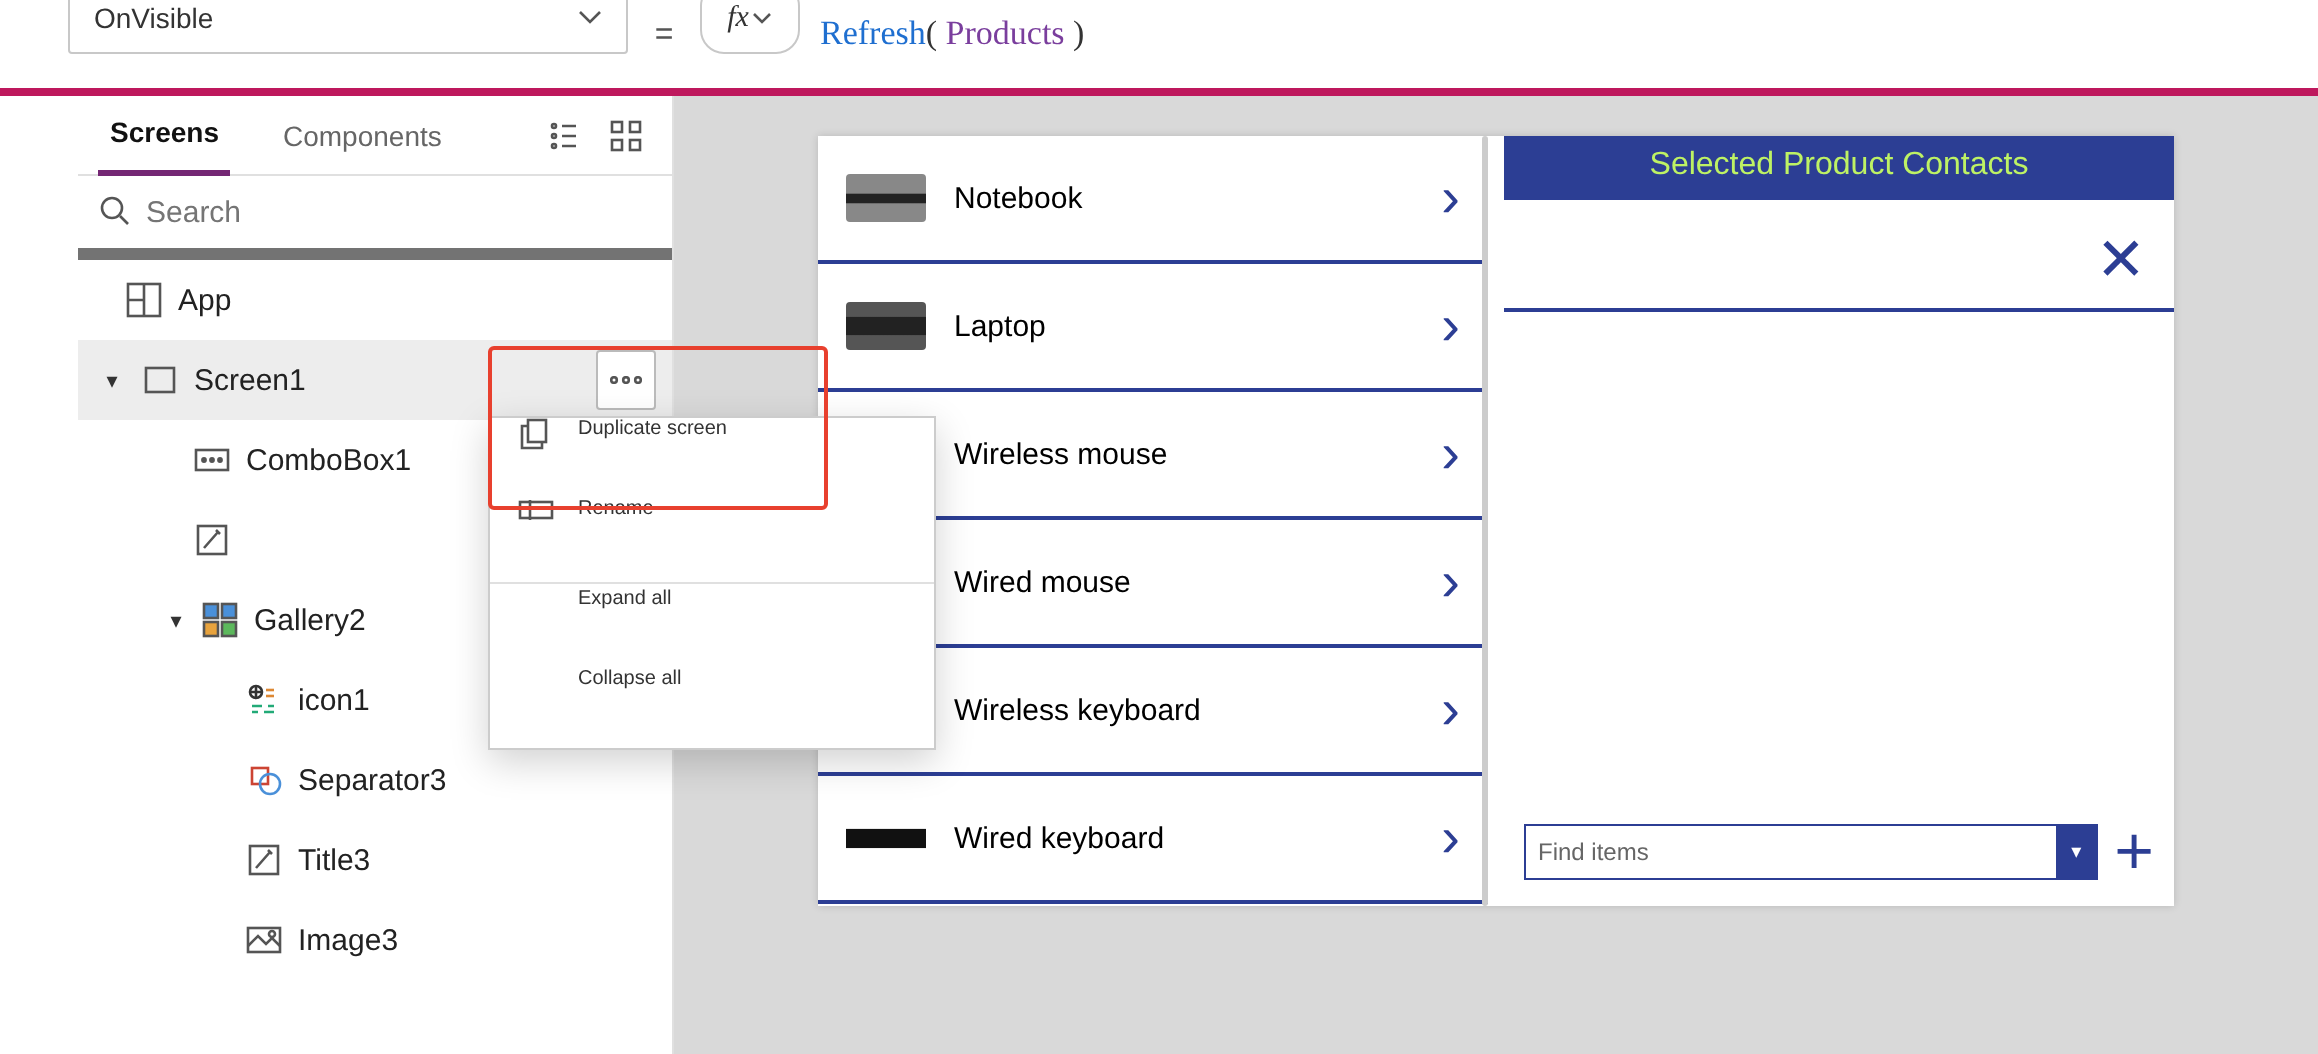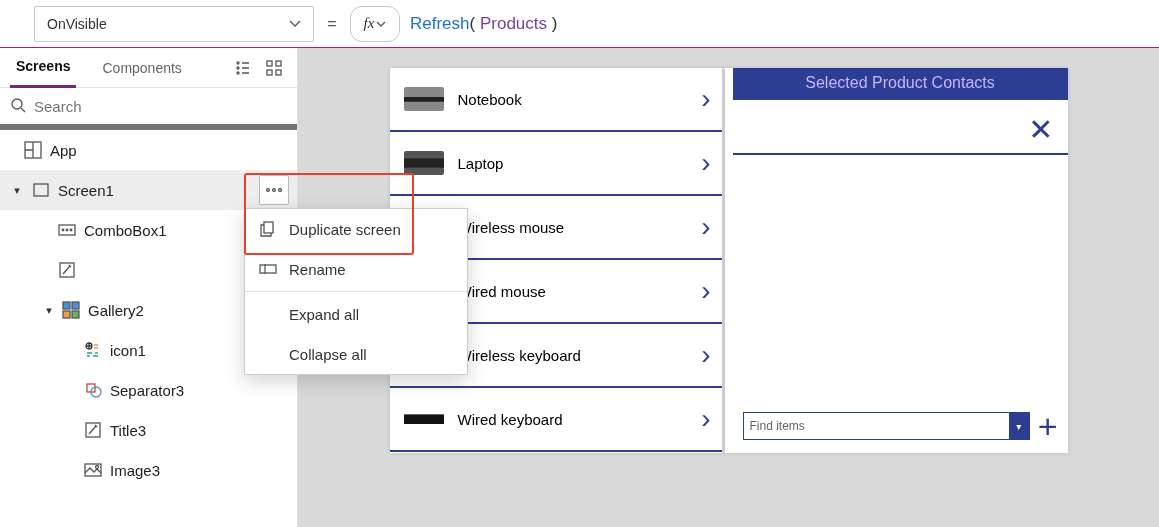--- a/index.html
+++ b/index.html
@@ -1,30 +1,30 @@
 <!DOCTYPE html>
 <html><head>
   <meta charset="utf-8">
   <style>
     * { margin: 0; padding: 0; box-sizing: border-box; }
     body { font-family: "Segoe UI", -apple-system, sans-serif; font-size: 14px; color: #333; background: #fff; width: 1159px; height: 527px; overflow: hidden; position: relative; }
 
     
-    .formula-bar { display: flex; align-items: center; height: 48px; border-bottom: 1px solid #be185d; padding: 6px 0; }
+    .formula-bar { display: flex; align-items: flex-end; height: 48px; border-bottom: 4px solid #be185d; padding: 17px 0; }
     .property-select { width: 280px; height: 36px; display: flex; align-items: center; justify-content: space-between; padding: 0 12px; margin-left: 34px; border: 1px solid #c8c8c8; border-radius: 2px; background: #fff; }
     .equals-cell { width: 36px; text-align: center; font-size: 16px; color: #555; }
     .fx-cell { width: 50px; display: flex; align-items: center; justify-content: center; gap: 2px; border: 1px solid #c8c8c8; border-radius: 12px; height: 36px; margin-right: 8px; }
     .fx-cell .fx-label { font-style: italic; font-family: "Times New Roman", serif; font-size: 15px; }
-    .formula-text { font-family: Liberation Sans, sans-serif; font-size: 17px; padding-left: 2px; }
+    .formula-text { font-family: Liberation Serif, serif; font-size: 17px; padding-left: 2px; }
     .formula-text .tok-fn { color: #1f6fd0; }
     .formula-text .tok-plain { color: #333; }
     .formula-text .tok-ds { color: #7a3e9d; }
 
     
-    .workspace { display: flex; height: calc(527px - 48px); }
+    .workspace { display: flex; height: calc(527px - 48px); margin-left: 39px; }
     .tree-pane { width: 298px; border-right: 1px solid #e0e0e0; position: relative; display: flex; flex-direction: column; }
     .tabs-row { display: flex; align-items: center; height: 40px; padding: 0 10px; border-bottom: 1px solid #e0e0e0; }
     .tab { padding: 0 6px; margin-right: 20px; height: 40px; display: flex; align-items: center; cursor: pointer; color: #666; }
     .tab.active { color: #111; font-weight: 600; border-bottom: 3px solid #742774; }
     .tab-spacer { flex: 1; }
     .tab-icon-btn { width: 26px; height: 26px; display: inline-flex; align-items: center; justify-content: center; margin-left: 4px; cursor: pointer; }
 
     .search-row { display: flex; align-items: center; height: 42px; padding: 0 10px; border-bottom: 6px solid #737373; }
     .search-row .search-icon { width: 24px; color: #666; }
     .search-row input { flex: 1; border: none; outline: none; font-size: 15px; color: #333; background: transparent; }
@@ -47,32 +47,32 @@
     .app-frame { width: 678px; height: 385px; background: #fff; display: flex; box-shadow: 0 0 4px rgba(0,0,0,0.15); position: relative; }
 
     .gallery { width: 335px; border-right: none; overflow-y: hidden; position: relative; }
     .gallery::after { content:""; position:absolute; right:0; top:0; bottom:0; width:3px; background:#ccc; border-radius:3px; }
     .gitem { height: 64px; display: flex; align-items: center; padding: 0 14px; border-bottom: 2px solid #2c3e94; gap: 14px; }
     .gitem .thumb { width: 40px; height: 24px; background: #333; border-radius: 2px; }
     .gitem .gname { flex: 1; font-weight: 400; font-size: 15px; color: #000000; }
     .gitem .chev { color: #2c3e94; font-size: 28px; font-weight: 300; }
 
     .side-panel { flex: 1; display: flex; flex-direction: column; margin-left: 8px; }
-    .panel-header { background: #2c3e94; color: #c4b5fd; text-align: center; font-size: 16px; padding: 6px 0 8px 0; }
+    .panel-header { background: #2c3e94; color: #bef264; text-align: center; font-size: 16px; padding: 6px 0 8px 0; }
     .panel-closeX { align-self: flex-end; padding: 12px 14px 6px 0; color: #2c3e94; font-size: 30px; cursor: pointer; font-weight: 300; }
     .panel-hr { height: 2px; background: #2c3e94; width: 100%; }
     .spacer-flex { flex: 1; }
     .panel-footer { display: flex; align-items: center; padding: 6px 10px 10px 10px; gap: 8px; }
     .combo { flex: 1; height: 28px; border: 1px solid #2c3e94; display: flex; align-items: center; padding: 0 6px; background: #fff; font-size: 12px; color: #666; position: relative; }
     .combo .combo-arrow { position:absolute; right:0; top:0; height:100%; width:20px; background:#2c3e94; display:flex; align-items:center; justify-content:center; color:#fff; font-size:10px; }
     .plus { font-size: 34px; color: #2c3e94; font-weight: 300; cursor: pointer; line-height: 1; }
 
     
     .context-menu { position: absolute; top: 208px; left: 244px; width: 224px; background: #fff; border: 1px solid #ccc; box-shadow: 0 6px 18px rgba(0,0,0,0.18); z-index: 50; }
-    .cm-item { display: flex; align-items: center; height: 40px; padding: 0 14px; cursor: pointer; gap: 12px; font-size: 15px; }
+    .cm-item { display: flex; align-items: flex-start; height: 40px; padding: 0 14px; cursor: pointer; gap: 12px; font-size: 10px; }
     .cm-sep { height: 1px; background: #e0e0e0; margin: 2px 0; }
     .cm-icon { width: 18px; display:inline-flex; justify-content:center; color:#555; }
     .cm-nolabelpad { padding-left: 44px; }
     
     .highlight-box { position: absolute; border: 2px solid #e8402e; border-radius: 3px; pointer-events: none; z-index: 60; }
     .hl1 { top: 173px; left: 244px; width: 170px; height: 82px; }
 
     
     svg { stroke: #555; fill:none; stroke-width:1.3; }
   </style>

